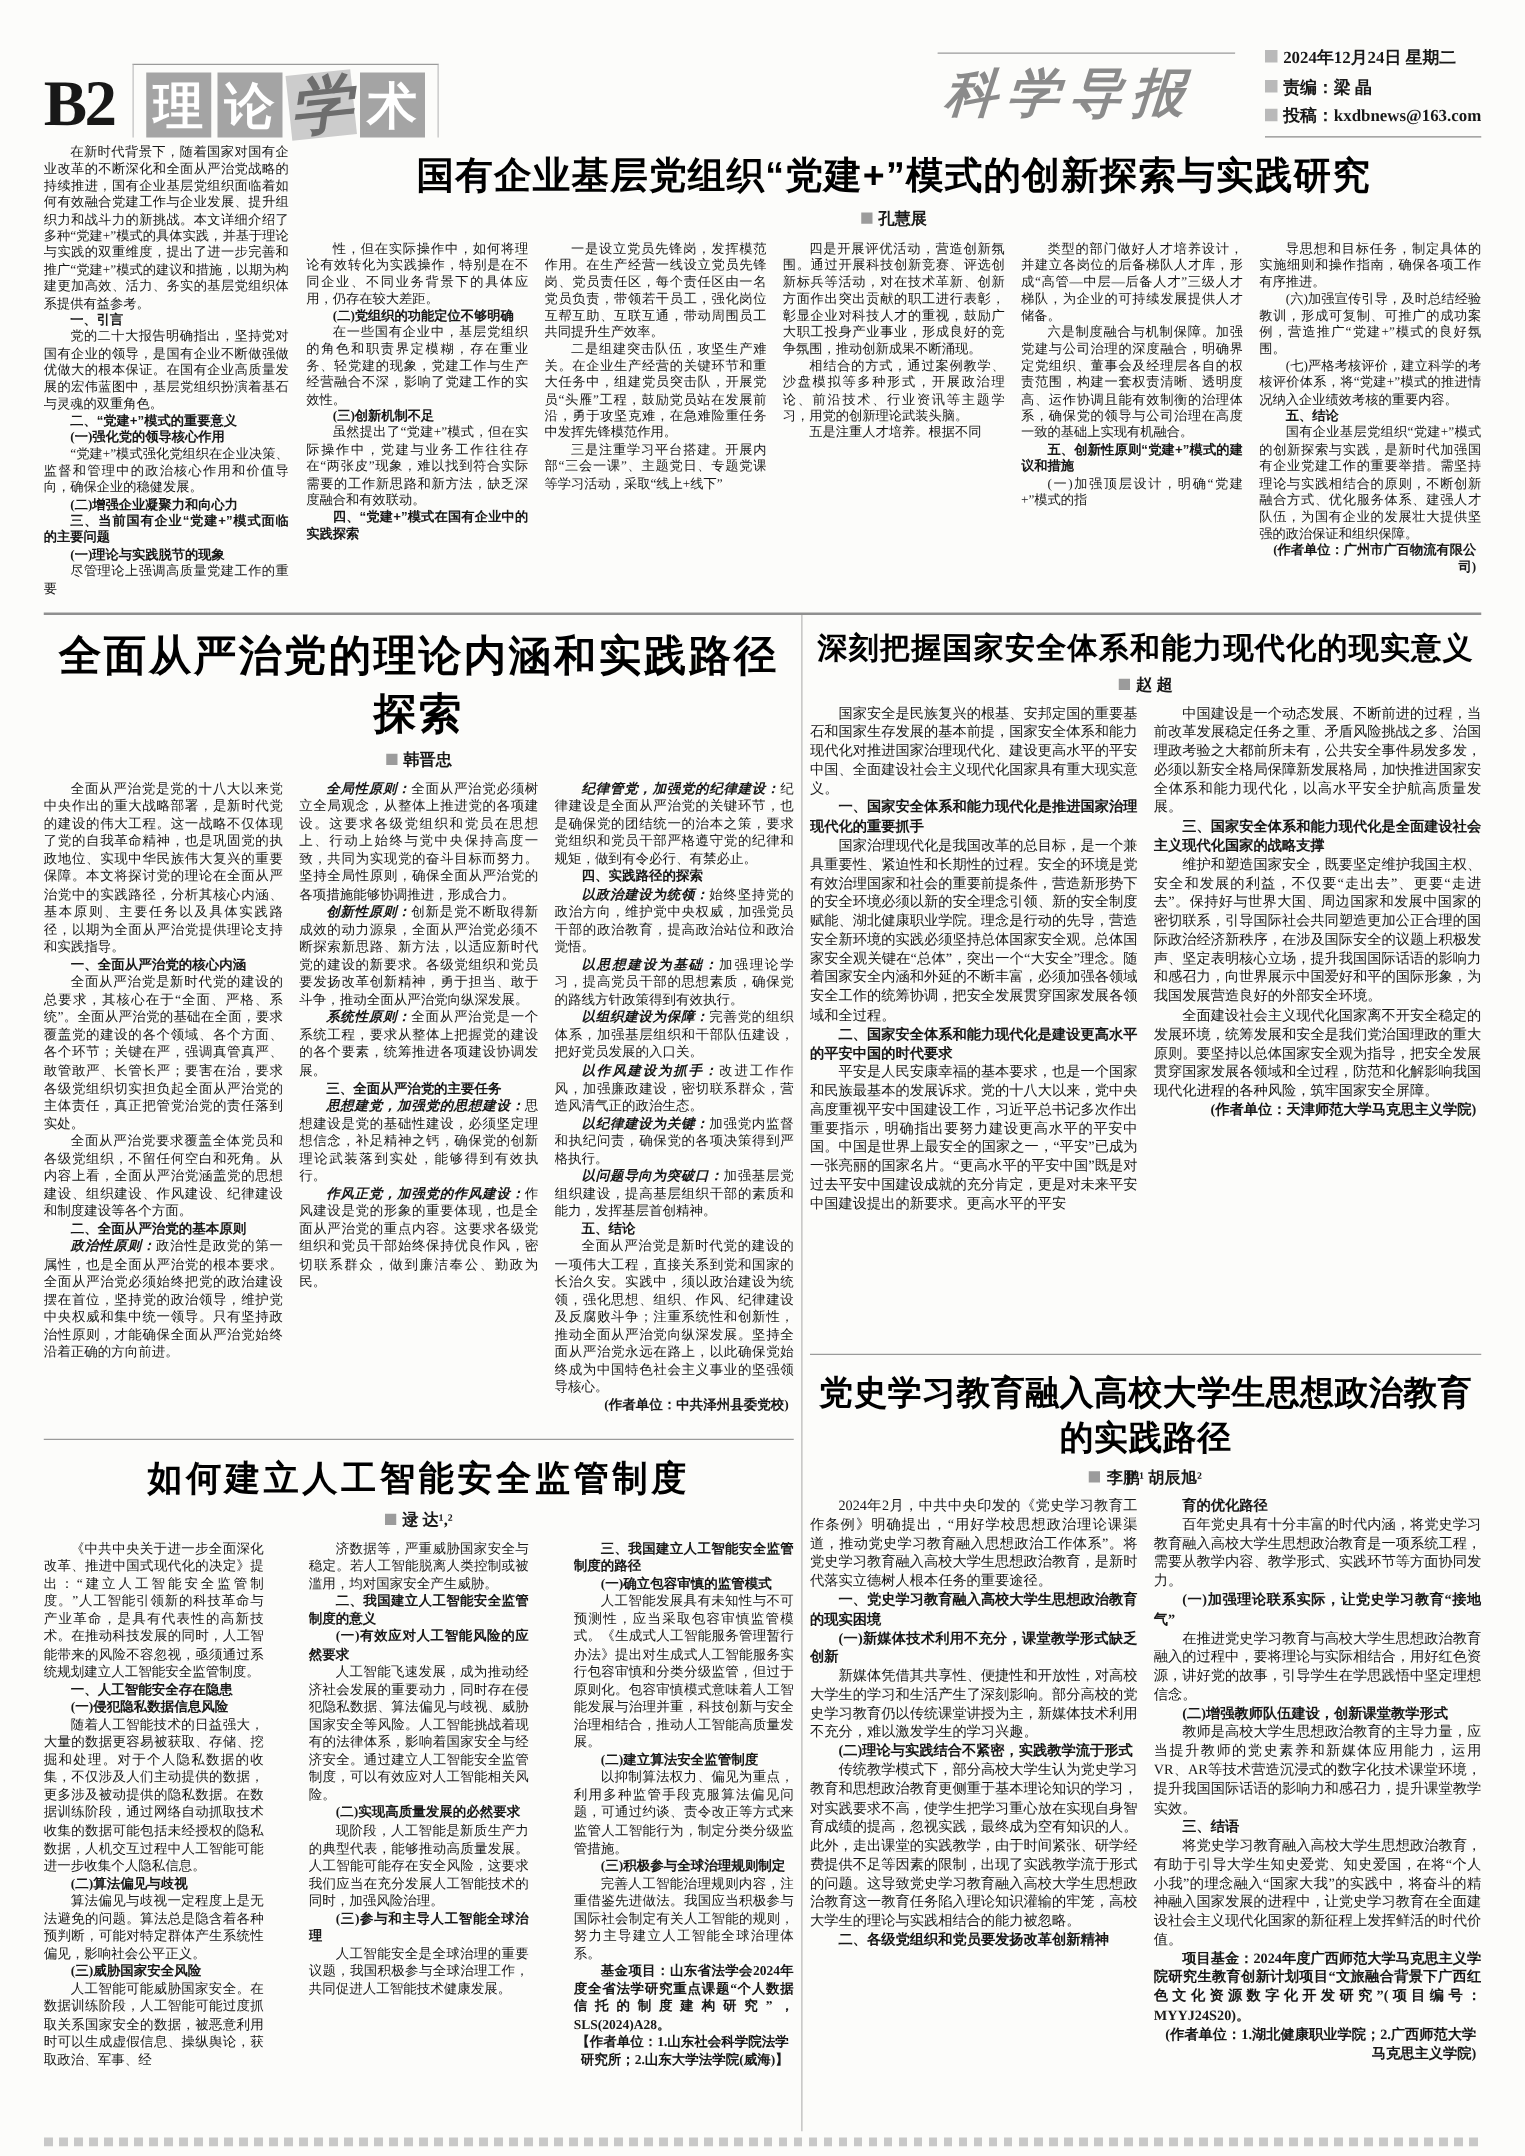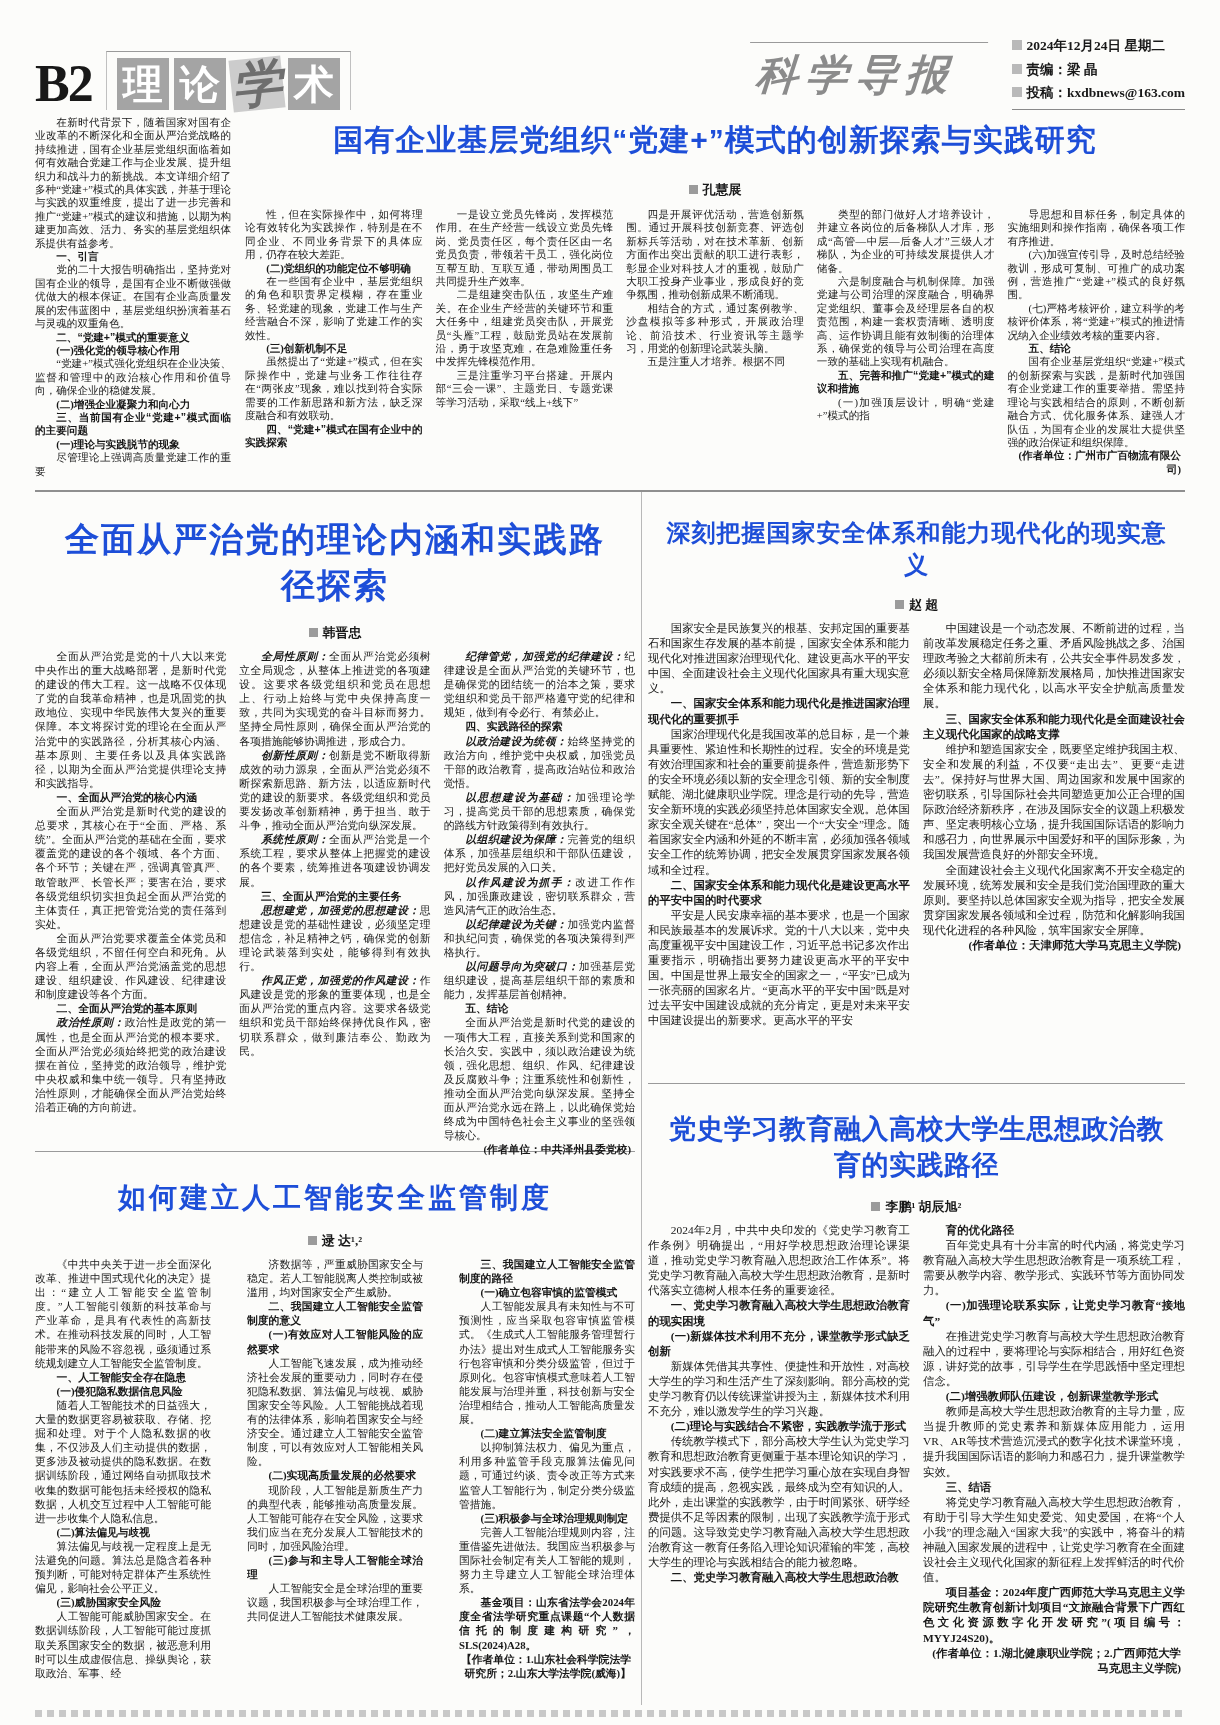--- a/index.html
+++ b/index.html
@@ -16,22 +16,22 @@
             justify-content:center;font-size:40px;font-weight:bold;font-family:"Liberation Sans",sans-serif;}
   .logo-box.xue{background:#cccccc;color:#6e6e6e;font-family:"Liberation Serif",serif;
                 font-style:italic;transform:rotate(-6deg);font-size:50px;}
   .masthead-right{margin-left:auto;display:flex;align-items:center;gap:26px;}
   .paper-name{font-size:42px;color:#8b8b8b;font-weight:bold;font-style:italic;letter-spacing:8px;
               border-top:1px solid #9a9a9a;padding:4px 30px 0 8px;transform:skewX(-4deg);}
   .pub-info{font-size:13.5px;font-weight:bold;line-height:1.75;border-bottom:1px solid #8a8a8a;
             padding-bottom:4px;}
   .sq{display:inline-block;width:10px;height:10px;background:#b9b9b9;margin-right:5px;}
   
-  .art-title{text-align:center;margin:15px;font-family:"Liberation Sans","DejaVu Sans",sans-serif;
-             font-weight:900;color:#1d4ed8;}
+  .art-title{text-align:center;margin:0;font-family:"Liberation Sans","DejaVu Sans",sans-serif;
+             font-weight:900;color:#000000;}
   .art-title.song{font-family:"Liberation Serif","DejaVu Serif",serif;font-weight:700;}
   .byline{text-align:center;font-size:13px;font-weight:bold;margin:5px 0 7px;}
   .byline .sq{width:9px;height:9px;background:#9b9b9b;}
   .cols{display:flex;gap:13px;overflow:hidden;text-align:justify;}
   .col{flex:1 1 0;overflow:hidden;}
   .col p{margin:0;text-indent:2em;}
   .col p.head{font-family:"Liberation Sans","DejaVu Sans",sans-serif;font-weight:bold;}
   .col p.sub{font-weight:bold;}
   .col p.lead .lead-b{font-style:italic;}
   .col p.credit{text-align:right;font-weight:bold;text-indent:0;padding-right:4px;}
@@ -126,21 +126,21 @@
             <p class="body">三是注重学习平台搭建。开展内部“三会一课”、主题党日、专题党课等学习活动，采取“线上+线下”</p>
           </div>
           <div class="col">
             <p class="body">四是开展评优活动，营造创新氛围。通过开展科技创新竞赛、评选创新标兵等活动，对在技术革新、创新方面作出突出贡献的职工进行表彰，彰显企业对科技人才的重视，鼓励广大职工投身产业事业，形成良好的竞争氛围，推动创新成果不断涌现。</p>
             <p class="body">相结合的方式，通过案例教学、沙盘模拟等多种形式，开展政治理论、前沿技术、行业资讯等主题学习，用党的创新理论武装头脑。</p>
             <p class="body">五是注重人才培养。根据不同</p>
           </div>
           <div class="col">
             <p class="body">类型的部门做好人才培养设计，并建立各岗位的后备梯队人才库，形成“高管—中层—后备人才”三级人才梯队，为企业的可持续发展提供人才储备。</p>
             <p class="body">六是制度融合与机制保障。加强党建与公司治理的深度融合，明确界定党组织、董事会及经理层各自的权责范围，构建一套权责清晰、透明度高、运作协调且能有效制衡的治理体系，确保党的领导与公司治理在高度一致的基础上实现有机融合。</p>
-            <p class="head">五、完善和推广“党建+”模式的建议和措施</p>
+            <p class="head">五、创新性原则“党建+”模式的建议和措施</p>
             <p class="body">(一)加强顶层设计，明确“党建+”模式的指</p>
           </div>
           <div class="col">
             <p class="body">导思想和目标任务，制定具体的实施细则和操作指南，确保各项工作有序推进。</p>
             <p class="body">(六)加强宣传引导，及时总结经验教训，形成可复制、可推广的成功案例，营造推广“党建+”模式的良好氛围。</p>
             <p class="body">(七)严格考核评价，建立科学的考核评价体系，将“党建+”模式的推进情况纳入企业绩效考核的重要内容。</p>
             <p class="head">五、结论</p>
             <p class="body">国有企业基层党组织“党建+”模式的创新探索与实践，是新时代加强国有企业党建工作的重要举措。需坚持理论与实践相结合的原则，不断创新融合方式、优化服务体系、建强人才队伍，为国有企业的发展壮大提供坚强的政治保证和组织保障。</p>
             <p class="credit">(作者单位：广州市广百物流有限公司)</p>
           </div>
@@ -252,21 +252,21 @@
         <h2 class="art-title">党史学习教育融入高校大学生思想政治教育的实践路径</h2>
         <div class="byline"><span class="sq"></span><span>李鹏¹ 胡辰旭²</span></div>
         <div class="cols">
             <div class="col">
               <p class="body">2024年2月，中共中央印发的《党史学习教育工作条例》明确提出，“用好学校思想政治理论课渠道，推动党史学习教育融入思想政治工作体系”。将党史学习教育融入高校大学生思想政治教育，是新时代落实立德树人根本任务的重要途径。</p>
               <p class="head">一、党史学习教育融入高校大学生思想政治教育的现实困境</p>
               <p class="sub">(一)新媒体技术利用不充分，课堂教学形式缺乏创新</p>
               <p class="body">新媒体凭借其共享性、便捷性和开放性，对高校大学生的学习和生活产生了深刻影响。部分高校的党史学习教育仍以传统课堂讲授为主，新媒体技术利用不充分，难以激发学生的学习兴趣。</p>
               <p class="sub">(二)理论与实践结合不紧密，实践教学流于形式</p>
               <p class="body">传统教学模式下，部分高校大学生认为党史学习教育和思想政治教育更侧重于基本理论知识的学习，对实践要求不高，使学生把学习重心放在实现自身智育成绩的提高，忽视实践，最终成为空有知识的人。此外，走出课堂的实践教学，由于时间紧张、研学经费提供不足等因素的限制，出现了实践教学流于形式的问题。这导致党史学习教育融入高校大学生思想政治教育这一教育任务陷入理论知识灌输的牢笼，高校大学生的理论与实践相结合的能力被忽略。</p>
-              <p class="head">二、党史学习教育融入高校大学生思想政治教</p>
+              <p class="head">二、各级党组织和党员要发扬改革创新精神</p>
             </div>
             <div class="col">
               <p class="head">育的优化路径</p>
               <p class="body">百年党史具有十分丰富的时代内涵，将党史学习教育融入高校大学生思想政治教育是一项系统工程，需要从教学内容、教学形式、实践环节等方面协同发力。</p>
               <p class="sub">(一)加强理论联系实际，让党史学习教育“接地气”</p>
               <p class="body">在推进党史学习教育与高校大学生思想政治教育融入的过程中，要将理论与实际相结合，用好红色资源，讲好党的故事，引导学生在学思践悟中坚定理想信念。</p>
               <p class="sub">(二)增强教师队伍建设，创新课堂教学形式</p>
               <p class="body">教师是高校大学生思想政治教育的主导力量，应当提升教师的党史素养和新媒体应用能力，运用VR、AR等技术营造沉浸式的数字化技术课堂环境，提升我国国际话语的影响力和感召力，提升课堂教学实效。</p>
               <p class="head">三、结语</p>
               <p class="body">将党史学习教育融入高校大学生思想政治教育，有助于引导大学生知史爱党、知史爱国，在将“个人小我”的理念融入“国家大我”的实践中，将奋斗的精神融入国家发展的进程中，让党史学习教育在全面建设社会主义现代化国家的新征程上发挥鲜活的时代价值。</p>

